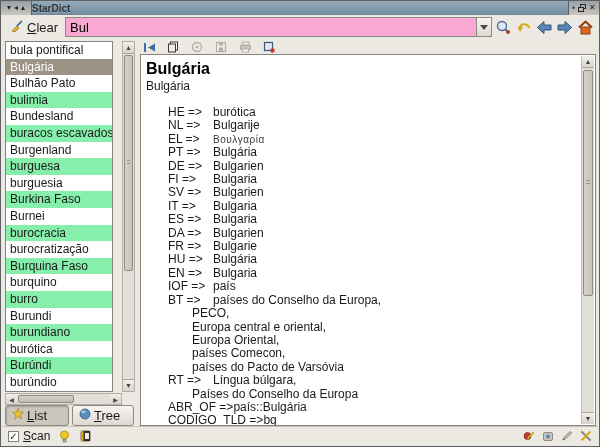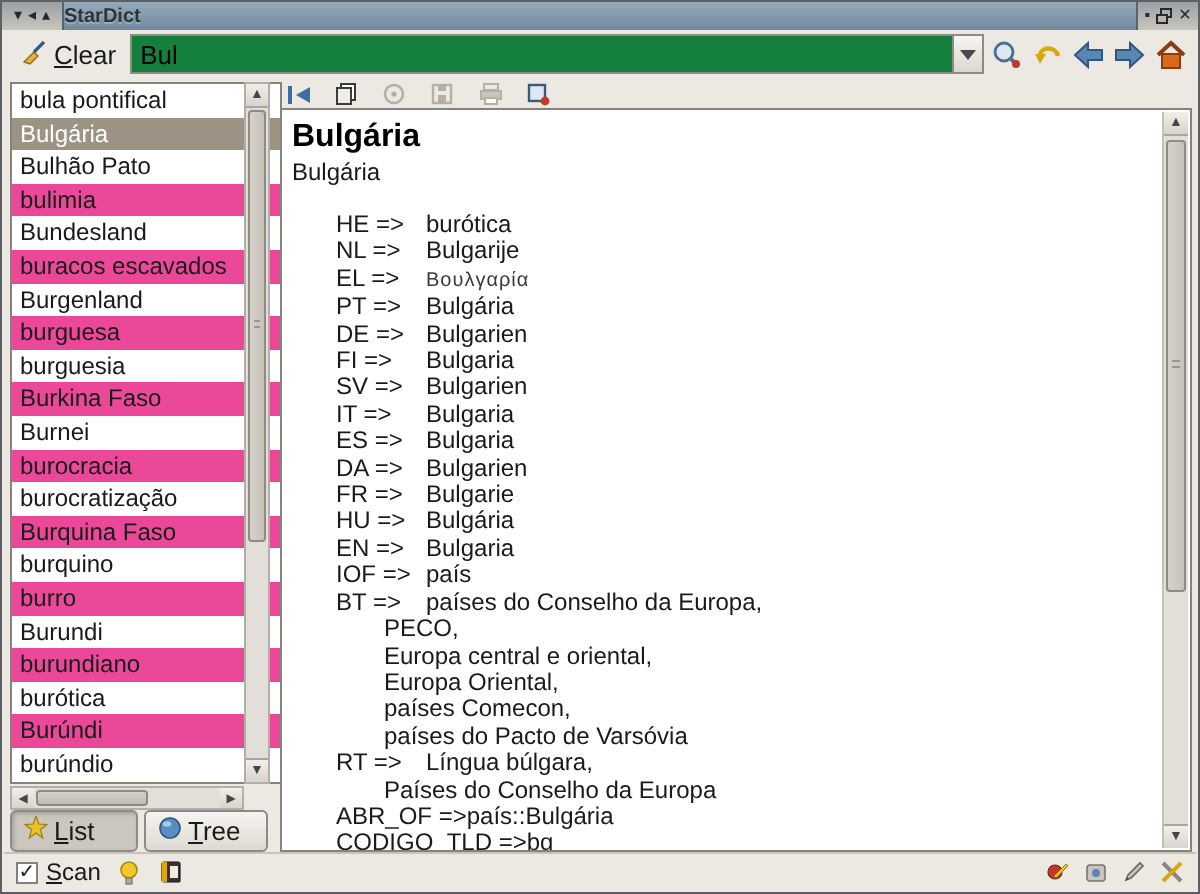--- a/index.html
+++ b/index.html
@@ -15,28 +15,28 @@
   .wmglyph { font-size:8px; line-height:8px; color:#26282a; }
   .wm-max { width:8px; height:8px; position:relative; }
   .wm-max i { position:absolute; width:6px; height:5px; border:1px solid #26282a; background:transparent; display:block; }
   .wm-max i:first-child { left:2px; top:0; }
   .wm-max i:last-child { left:0; top:3px; background:#b9b5ad; }
 
   
   .toolbar { position:absolute; left:1px; top:14px; width:596px; height:24px; display:flex; align-items:center; padding:0 4px; gap:3px; }
   .clear-btn { display:flex; align-items:center; gap:3px; padding:2px 4px; border-radius:3px; cursor:default; font-size:13px; }
   .entry-wrap { display:flex; width:466px; height:20px; }
-  .entry-wrap input { flex:1; height:20px; border:1px solid #8f8b83; border-right:none; padding:0 4px; font-size:13px; font-family:"Liberation Sans",sans-serif; background:#15803d; outline:none; }
+  .entry-wrap input { flex:1; height:20px; border:1px solid #8f8b83; border-right:none; padding:0 4px; font-size:13px; font-family:"Liberation Sans",sans-serif; background:#f9a8d4; outline:none; }
   .dd-btn { width:16px; height:20px; border:1px solid #8f8b83; background:linear-gradient(180deg,#f7f5f1,#dcd8d0); display:flex; align-items:center; justify-content:center; }
   .tool-ico { width:19px; height:19px; display:flex; align-items:center; justify-content:center; }
 
   
-  .list-frame { position:absolute; left:4px; top:40px; width:136px; height:351px; border:1px solid #87837b; background:#fff; overflow:hidden; }
+  .list-frame { position:absolute; left:4px; top:40px; width:108px; height:351px; border:1px solid #87837b; background:#fff; overflow:hidden; }
   .list-row { height:16.6px; line-height:16.6px; padding-left:4px; white-space:nowrap; font-size:12px; }
-  .list-row.odd { background:#ec4899; }
+  .list-row.odd { background:#86efac; }
   .list-row.selected { background:#9c9385; color:#fff; }
 
   .vscroll { position:absolute; background:#e2dfd8; border:1px solid #b3afa7; }
   .vscroll.listbar { left:121px; top:40px; width:13px; height:351px; }
   .vscroll.artbar  { position:absolute; right:1px; top:1px; width:13px; height:368px; border:none; border-left:1px solid #c4c0b8; }
   .sb-btn { width:100%; height:12px; background:linear-gradient(180deg,#f2efe9,#d8d4cc); border-bottom:1px solid #aaa69e; display:flex; align-items:center; justify-content:center; font-size:7px; color:#44464a; }
   .sb-btn.bottom { position:absolute; bottom:0; border-top:1px solid #aaa69e; border-bottom:none; }
   .sb-thumb { position:absolute; left:1px; right:1px; background:linear-gradient(90deg,#d6d2ca,#c7c3bb); border:1px solid #8f8b83; border-radius:2px; }
   .sb-grip { position:absolute; left:2px; right:2px; top:50%; height:6px; margin-top:-3px;
              background:repeating-linear-gradient(180deg,#9b968c 0,#9b968c 1px,transparent 1px,transparent 3px); }

